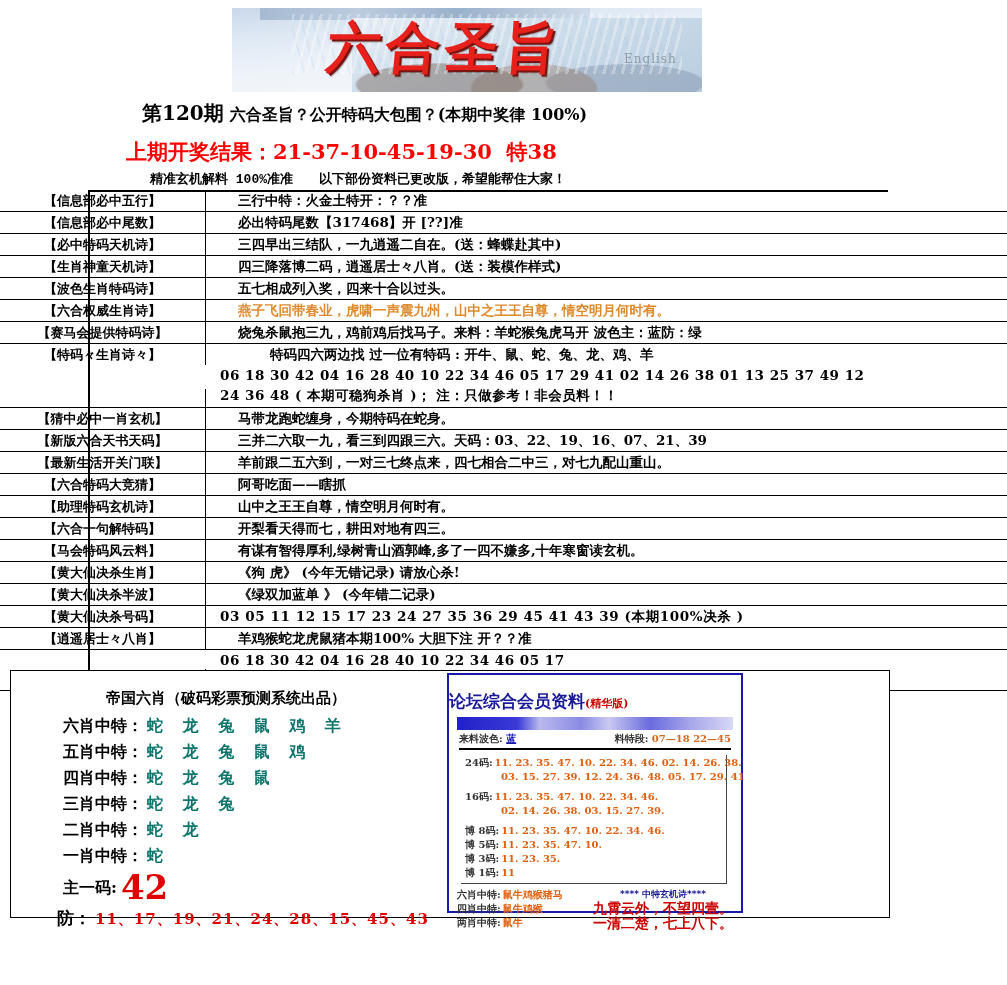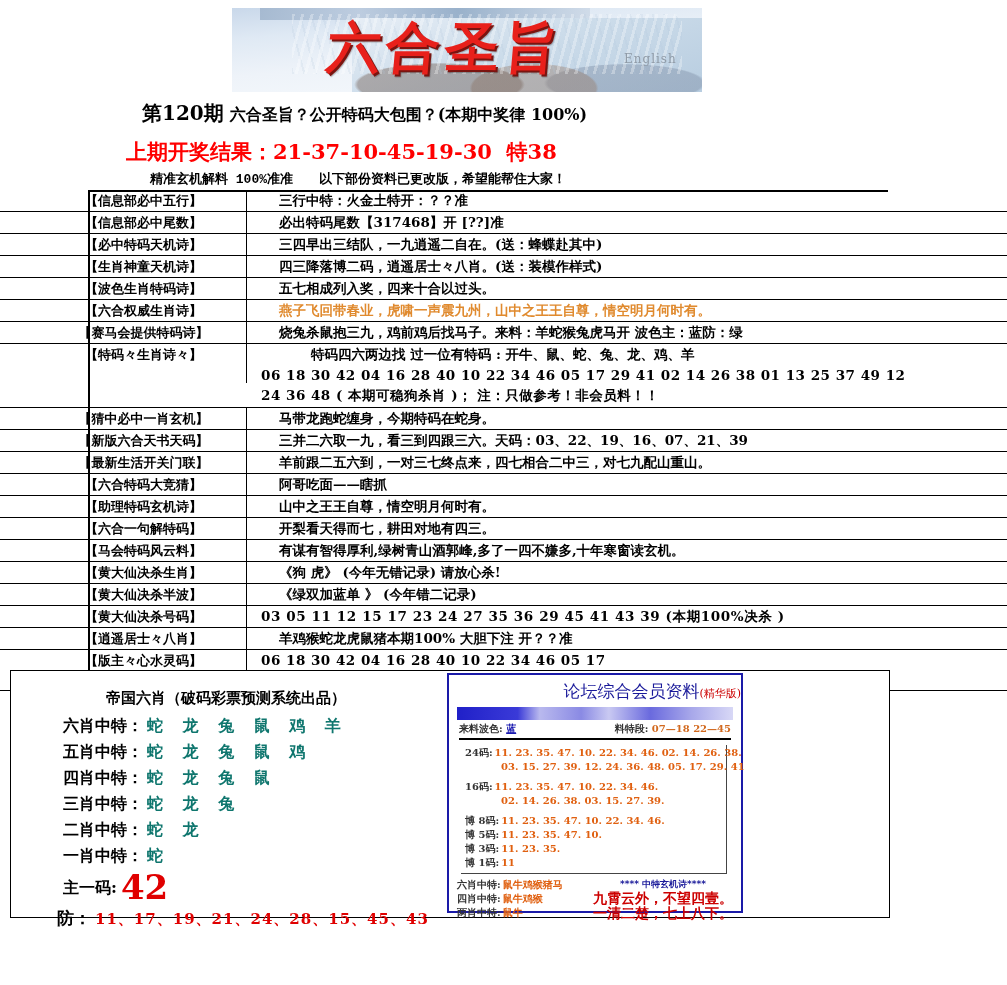--- a/index.html
+++ b/index.html
@@ -48,22 +48,22 @@
     font-size:21px;font-weight:bold;color:#ff0000;}
   .result-line .lbl{color:#ff0000;}
 
   .note-line{position:absolute;left:150px;top:170px;white-space:nowrap;
     font-family:Liberation Mono, monospace;
     font-size:13px;font-weight:bold;color:#000;}
   .note-line .gap{display:inline-block;width:26px;}
 
   
   .maintable{position:absolute;left:0;top:190px;width:1007px;}
-  .trow{position:relative;display:flex;align-items:flex-start;
-    border-bottom:1.6px solid #000;min-height:20px;padding-left:41px;}
+  .trow{position:relative;display:flex;align-items:flex-end;
+    border-bottom:1.6px solid #000;min-height:20px;}
   .trow.noline{border-bottom:none;gap:32px;}
   .tlabel{width:206px;flex:0 0 206px;text-align:center;
     font-family:"DejaVu Serif","Liberation Serif",serif;
     font-size:13px;font-weight:bold;color:#000;white-space:nowrap;
     padding:2px 0 1px 0;box-sizing:border-box;
     border-right:1.6px solid #000;}
   .tlabel.empty{border-right:1.6px solid #000;}
   .tcontent{flex:1;padding:2px 0 1px 32px;box-sizing:border-box;
     font-family:"DejaVu Serif","Liberation Serif",serif;
     font-size:13.5px;font-weight:bold;color:#000;white-space:nowrap;}
@@ -94,23 +94,23 @@
     font-size:16px;font-weight:bold;color:#000;}
   .main-code .big{color:#e00000;font-size:34px;vertical-align:-6px;margin-left:4px;}
   .fang{position:absolute;left:46px;top:236px;white-space:nowrap;
     font-family:"DejaVu Serif","Liberation Serif",serif;
     font-size:17px;font-weight:bold;color:#000;}
   .fang .nums{color:#e00000;font-size:15px;margin-left:4px;letter-spacing:1px;}
 
   
   .bluepanel{position:absolute;left:447px;top:673px;width:296px;height:240px;
     border:2px solid #1a1aa8;background:#fff;box-sizing:border-box;}
-  .bp-title{text-align:right;padding-top:5px;white-space:nowrap;
-    font-family:"DejaVu Serif","Liberation Serif",serif;
-    font-size:17px;font-weight:normal;color:#1a1a9a;}
+  .bp-title{text-align:left;padding-top:15px;white-space:nowrap;
+    font-family:"DejaVu Serif","Liberation Serif",serif;
+    font-size:17px;font-weight:bold;color:#1a1a9a;}
   .bp-title .sm{font-size:11px;color:#cc0000;}
   .bp-bar{margin:4px 8px 0 8px;height:13px;
     background:linear-gradient(90deg,#2020c8 0%,#3a3ad8 22%,#b9b9ee 30%,
       #8a8ae4 45%,#c9c9f2 55%,#6a6ade 70%,#a8a8ea 85%,#d8d8f6 100%);}
   .bp-meta{display:flex;justify-content:space-between;padding:2px 10px 0 10px;
     font-family:"DejaVu Serif","Liberation Serif",serif;
     font-size:10px;font-weight:bold;color:#333;white-space:nowrap;}
   .bp-meta .blue{color:#1a1ab0;text-decoration:underline;}
   .bp-meta .orange{color:#d2691e;}
   .bp-rule{margin:2px 10px 0 10px;height:1.5px;background:#000;}

